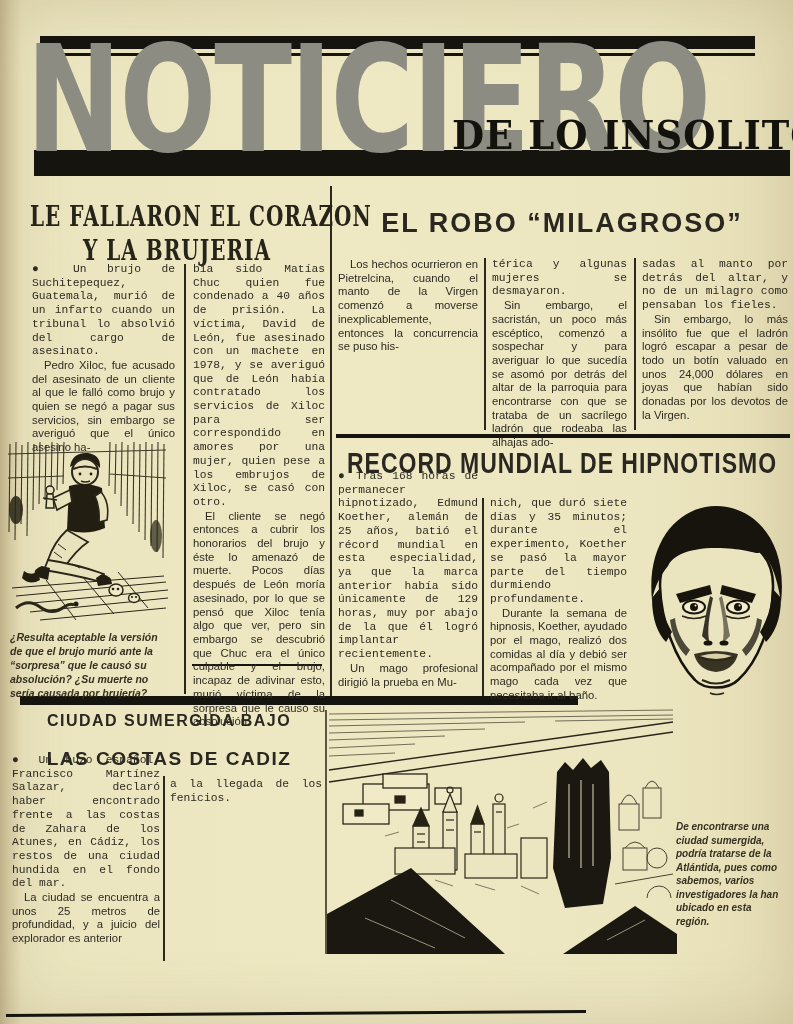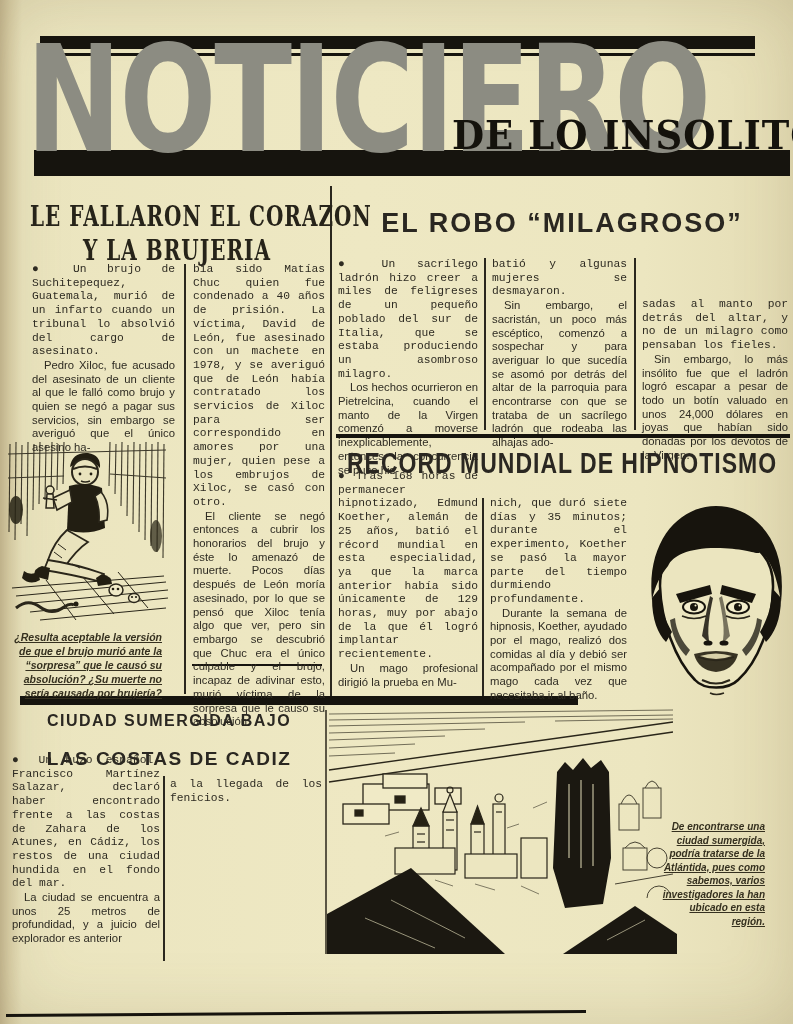--- a/index.html
+++ b/index.html
@@ -35,21 +35,21 @@
   .hl-sans{
     position:absolute;text-align:center;color:#2a2721;
     font-weight:bold;white-space:nowrap;
   }
   
   .col{position:absolute;font-size:11.3px;line-height:13.7px;text-align:justify;color:#2e2b22;}
   .col p{margin:0;text-indent:12px;}
   .col p.lead{text-indent:0;font-family:Liberation Mono, monospace;}
   .caption{
     position:absolute;font-style:italic;font-weight:bold;
-    font-size:10.5px;line-height:14px;color:#35301f;text-align:right;text-decoration:underline;
+    font-size:10.5px;line-height:14px;color:#35301f;text-align:left;
   }
   .vrule{position:absolute;background:#2a271e;width:1.5px;}
   .hrule{position:absolute;background:#16140e;}
   .illus{position:absolute;}
   svg .ink{stroke:#2a261a;fill:none;}
 </style>
 </head>
 <body>
 
 <div class="page">
@@ -158,28 +158,27 @@
       <path d="M16,138 q8,8 18,2 l-2,-8 q-8,4 -14,-1 Z" fill="#221e12"></path>
 
       <path d="M10,168 q12,-10 24,-1 q12,9 24,0 q6,-4 10,-2" class="ink" stroke-width="3"></path>
       <circle cx="70" cy="164" r="2.5" fill="#221e12"></circle>
     </svg>
   </div>
   <div class="caption" style="left:10px;top:630px;width:152px;">¿Resulta aceptable la versión de que el brujo murió ante la “sorpresa” que le causó su absolución? ¿Su muerte no sería causada por brujería?</div>
 
   <div class="hl-sans" style="left:336px;top:208px;width:452px;font-size:27px;letter-spacing:2px;">EL ROBO “MILAGROSO”</div>
   <div class="col" style="left:338px;top:258px;width:140px;">
-    <p class="lead">● Un sacrílego ladrón hizo creer a miles de feligreses de un pequeño poblado del sur de Italia, que se estaba produciendo un asombroso milagro.</p>
     <p>Los hechos ocurrieron en Pietrelcina, cuando el manto de la Virgen comenzó a moverse inexplicablemente, entonces la concurrencia se puso his-</p>
   </div>
   <div class="col" style="left:492px;top:258px;width:135px;">
-    <p class="lead">batió y algunas mujeres se desmayaron.</p>
+    <p class="lead">térica y algunas mujeres se desmayaron.</p>
     <p>Sin embargo, el sacristán, un poco más escéptico, comenzó a sospechar y para averiguar lo que sucedía se asomó por detrás del altar de la parroquia para encontrarse con que se trataba de un sacrílego ladrón que rodeaba las alhajas ado-</p>
   </div>
-  <div class="col" style="left:642px;top:258px;width:146px;margin-top:40px;">
+  <div class="col" style="left:642px;top:258px;width:146px;">
     <p class="lead">sadas al manto por detrás del altar, y no de un milagro como pensaban los fieles.</p>
     <p>Sin embargo, lo más insólito fue que el ladrón logró escapar a pesar de todo un botín valuado en unos 24,000 dólares en joyas que habían sido donadas por los devotos de la Virgen.</p>
   </div>
 
   <div class="hl-sans" style="left:336px;top:446px;width:452px;font-size:23px;letter-spacing:1px;transform:scaleY(1.3);transform-origin:top center;">RECORD MUNDIAL DE HIPNOTISMO</div>
   <div class="col" style="left:338px;top:470px;width:140px;">
     <p class="lead">● Tras 168 horas de permanecer hipnotizado, Edmund Koether, alemán de 25 años, batió el récord mundial en esta especialidad, ya que la marca anterior había sido únicamente de 129 horas, muy por abajo de la que él logró implantar recientemente.</p>
     <p>Un mago profesional dirigió la prueba en Mu-</p>
   </div>
   <div class="col" style="left:490px;top:497px;width:137px;">
@@ -313,15 +312,15 @@
       <g class="ink" stroke-width=".8" opacity=".7">
         <line x1="60" y1="128" x2="74" y2="124"></line>
           <line x1="182" y1="120" x2="194" y2="116"></line>
         <line x1="208" y1="100" x2="222" y2="94"></line>
           <line x1="150" y1="176" x2="170" y2="182"></line>
         <line x1="196" y1="178" x2="214" y2="186"></line>
           <line x1="110" y1="172" x2="128" y2="178"></line>
       </g>
     </svg>
   </div>
-  <div class="caption" style="left:655px;top:820px;width:110px;font-size:10px;line-height:13.5px;">De encontrarse una ciudad sumergida, podría tratarse de la Atlántida, pues como sabemos, varios investigadores la han ubicado en esta región.</div>
+  <div class="caption" style="left:676px;top:820px;width:110px;font-size:10px;line-height:13.5px;">De encontrarse una ciudad sumergida, podría tratarse de la Atlántida, pues como sabemos, varios investigadores la han ubicado en esta región.</div>
 
 </div>
 
 </body></html>

